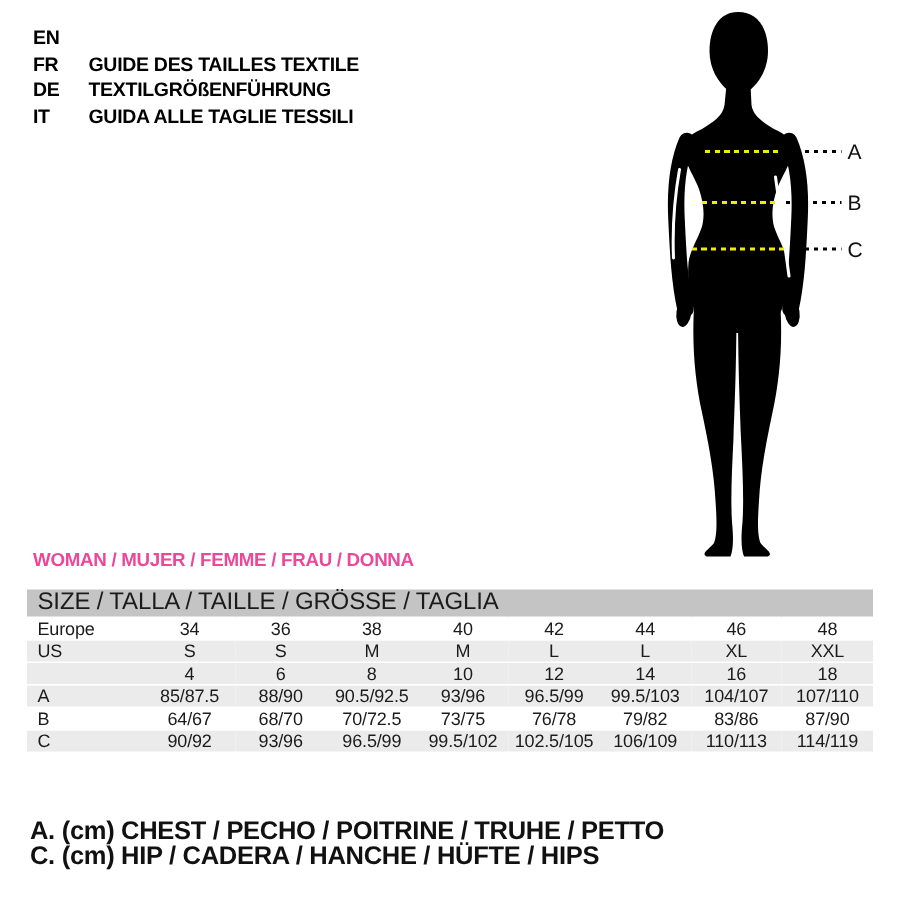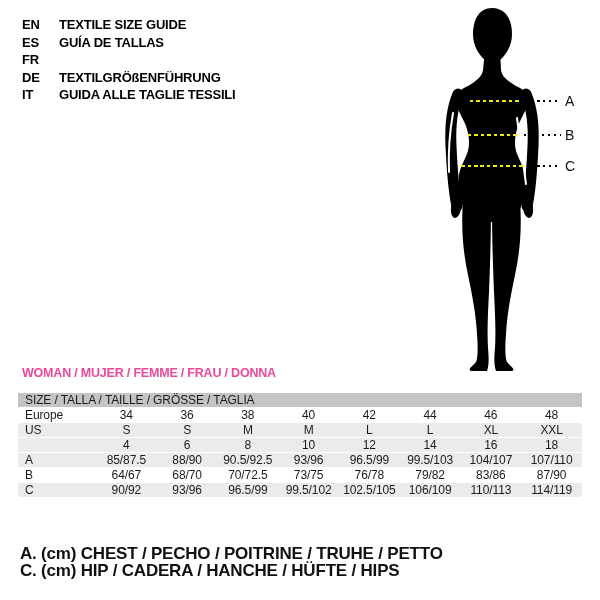--- a/index.html
+++ b/index.html
@@ -30,51 +30,47 @@
   .marker-c .dash-yellow { left:36px; top:165px; width:63px; }
   .marker-c .dash-black  { left:106px; top:165px; width:30px; }
   .marker-c .marker-label{ left:140px; top:158px; }
 
   
   .section-title { position:absolute; left:22px; top:366px; font-size:12.5px; font-weight:700; letter-spacing:-0.2px; color:#ec4899; }
 
   
   .size-table { position:absolute; left:18px; top:393px; width:564px; border-collapse:collapse; table-layout:fixed; }
   .size-table th {
-    background:var(--header-bg); height:14px; font-size:12px; font-weight:400;
+    background:var(--header-bg); height:14px; font-size:16px; font-weight:400;
     text-align:left; padding:0 4px 0 7px; color:#1b1b1b; letter-spacing:-0.1px;
     border-bottom:1px solid #fff;
   }
   .size-table td { height:14.6px; font-size:12px; font-weight:400; text-align:center; padding:0; border-bottom:1px solid #fff; color:#1b1b1b; letter-spacing:-0.1px; }
   .size-table td.row-label { text-align:left; padding-left:7px; }
   .size-table tr.shade td { background:var(--stripe); }
   .size-table col.label-col { width:78px; }
 
   
   .legend { position:absolute; left:20px; top:545px; }
   .legend-line { font-size:17px; line-height:17.4px; font-weight:700; letter-spacing:-0.2px; color:#111; }
 </style>
 </head>
 <body>
 
 <div class="canvas">
 
   <div class="lang-list" id="langList">
     <div class="lang-row">
       <span class="lang-code">EN</span>
-      <span class="lang-label">TEXTILE SIZE GUIDE</span>
-    </div>
-
-    <div class="lang-row">
-      <span class="lang-code">ES</span>
-      <span class="lang-label">GUÍA DE TALLAS</span>
-    </div>
+    </div>
+
 
     <div class="lang-row">
       <span class="lang-code">FR</span>
+      <span class="lang-label">GUIDE DES TAILLES TEXTILE</span>
     </div>
 
     <div class="lang-row">
       <span class="lang-code">DE</span>
       <span class="lang-label">TEXTILGRÖßENFÜHRUNG</span>
     </div>
 
     <div class="lang-row">
       <span class="lang-code">IT</span>
       <span class="lang-label">GUIDA ALLE TAGLIE TESSILI</span>

